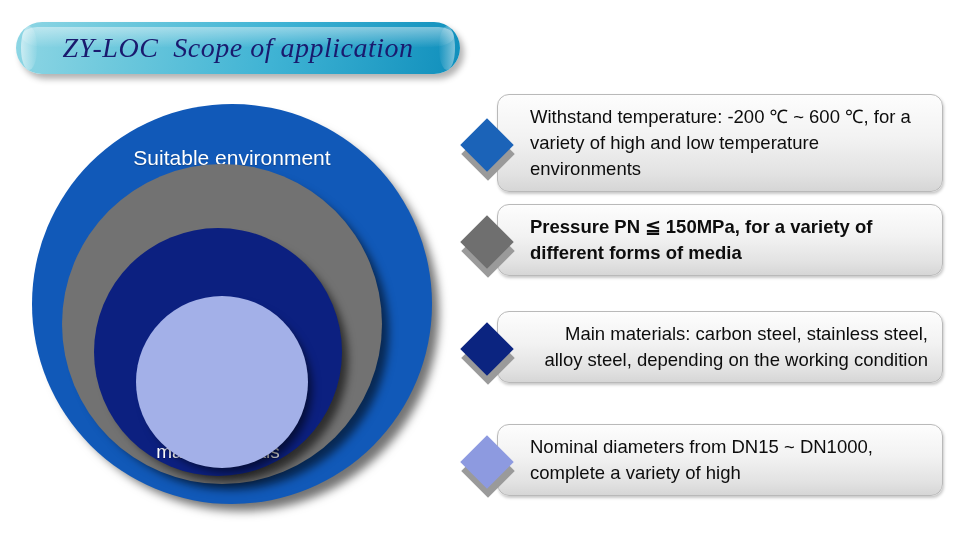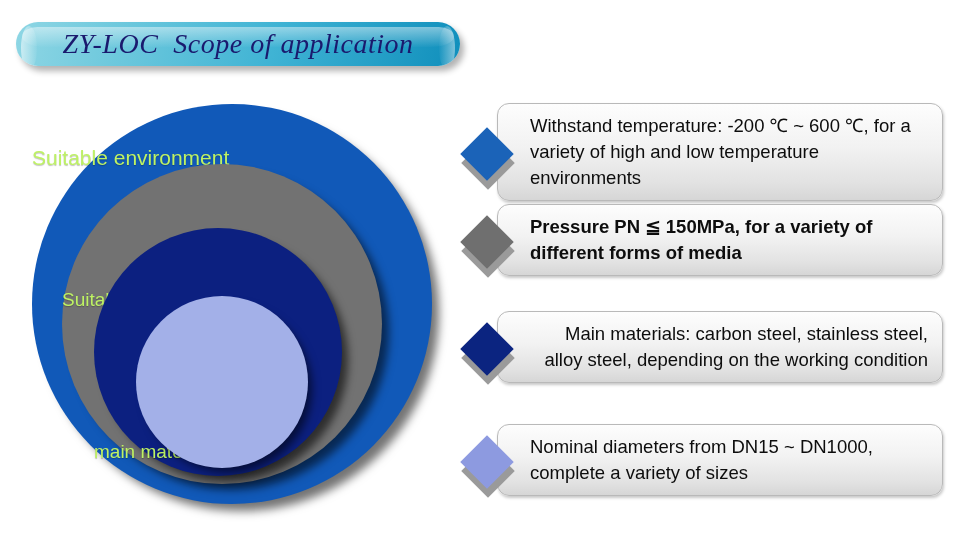--- a/index.html
+++ b/index.html
@@ -16,21 +16,21 @@
     height: 551px;
     background: #ffffff;
   }
 
   
   #title-pill {
     position: absolute;
     left: 16px;
     top: 22px;
     width: 444px;
-    height: 44px;
+    height: 52px;
     border-radius: 26px;
     background: linear-gradient(100deg, #8ed6e4 0%, #6fc9dd 22%, #3fb3d4 58%, #169ac4 88%, #108fbc 100%);
     box-shadow: 4px 5px 6px rgba(0,0,0,0.30);
     overflow: hidden;
   }
   #title-pill::before {
     content: "";
     position: absolute;
     left: 6px; top: 5px;
     width: 432px; height: 20px;
@@ -72,22 +72,22 @@
     width: 430px;
     height: 430px;
   }
   .ring {
     position: absolute;
     border-radius: 50%;
   }
   .ring-label {
     position: absolute;
     left: 0; right: 0;
-    text-align: left;
-    color: #bef264;
+    text-align: center;
+    color: #ffffff;
     font-size: 20px;
     line-height: 24px;
     text-shadow: 0 1px 1px rgba(0,0,0,0.25);
     white-space: pre-line;
   }
 
   #ring0 { 
     left: 10px; top: 8px; width: 400px; height: 400px;
     background: #1159b8;
     box-shadow: 9px 9px 10px -2px rgba(0,0,0,0.55);
@@ -149,21 +149,21 @@
     transform-origin: center;
   }
   .marker .dmain {
     position: absolute;
     left: 0; top: 0;
     width: 54px; height: 54px;
     transform: rotate(45deg) scale(0.70);
     transform-origin: center;
   }
 
-  #callout0 { top: 103px; }
+  #callout0 { top: 94px; }
   #callout1 { top: 204px; font-weight: bold; }
   #callout2 { top: 311px; text-align: right; }
   #callout3 { top: 424px; }
 </style>
 </head>
 <body>
 
 <div id="slide">
 
   <div id="title-pill" style="background: linear-gradient(100deg, rgb(142, 214, 228) 0%, rgb(111, 201, 221) 22%, rgb(63, 179, 212) 58%, rgb(16, 143, 188) 100%);">
@@ -214,16 +214,16 @@
       <span class="dmain" style="background: rgb(11, 36, 128);"></span>
     </div>
     <div class="callout-text">Main materials: carbon steel, stainless steel, alloy steel, depending on the working condition</div>
   </div>
 
   <div class="callout" id="callout3">
     <div class="marker">
       <span class="dshadow" style="background: rgb(154, 154, 154);"></span>
       <span class="dmain" style="background: rgb(141, 154, 224);"></span>
     </div>
-    <div class="callout-text">Nominal diameters from DN15 ~ DN1000, complete a variety of sizes</div>
+    <div class="callout-text">Nominal diameters from DN15 ~ DN1000, complete a variety of high</div>
   </div>
 
 </div>
 
 </body></html>

